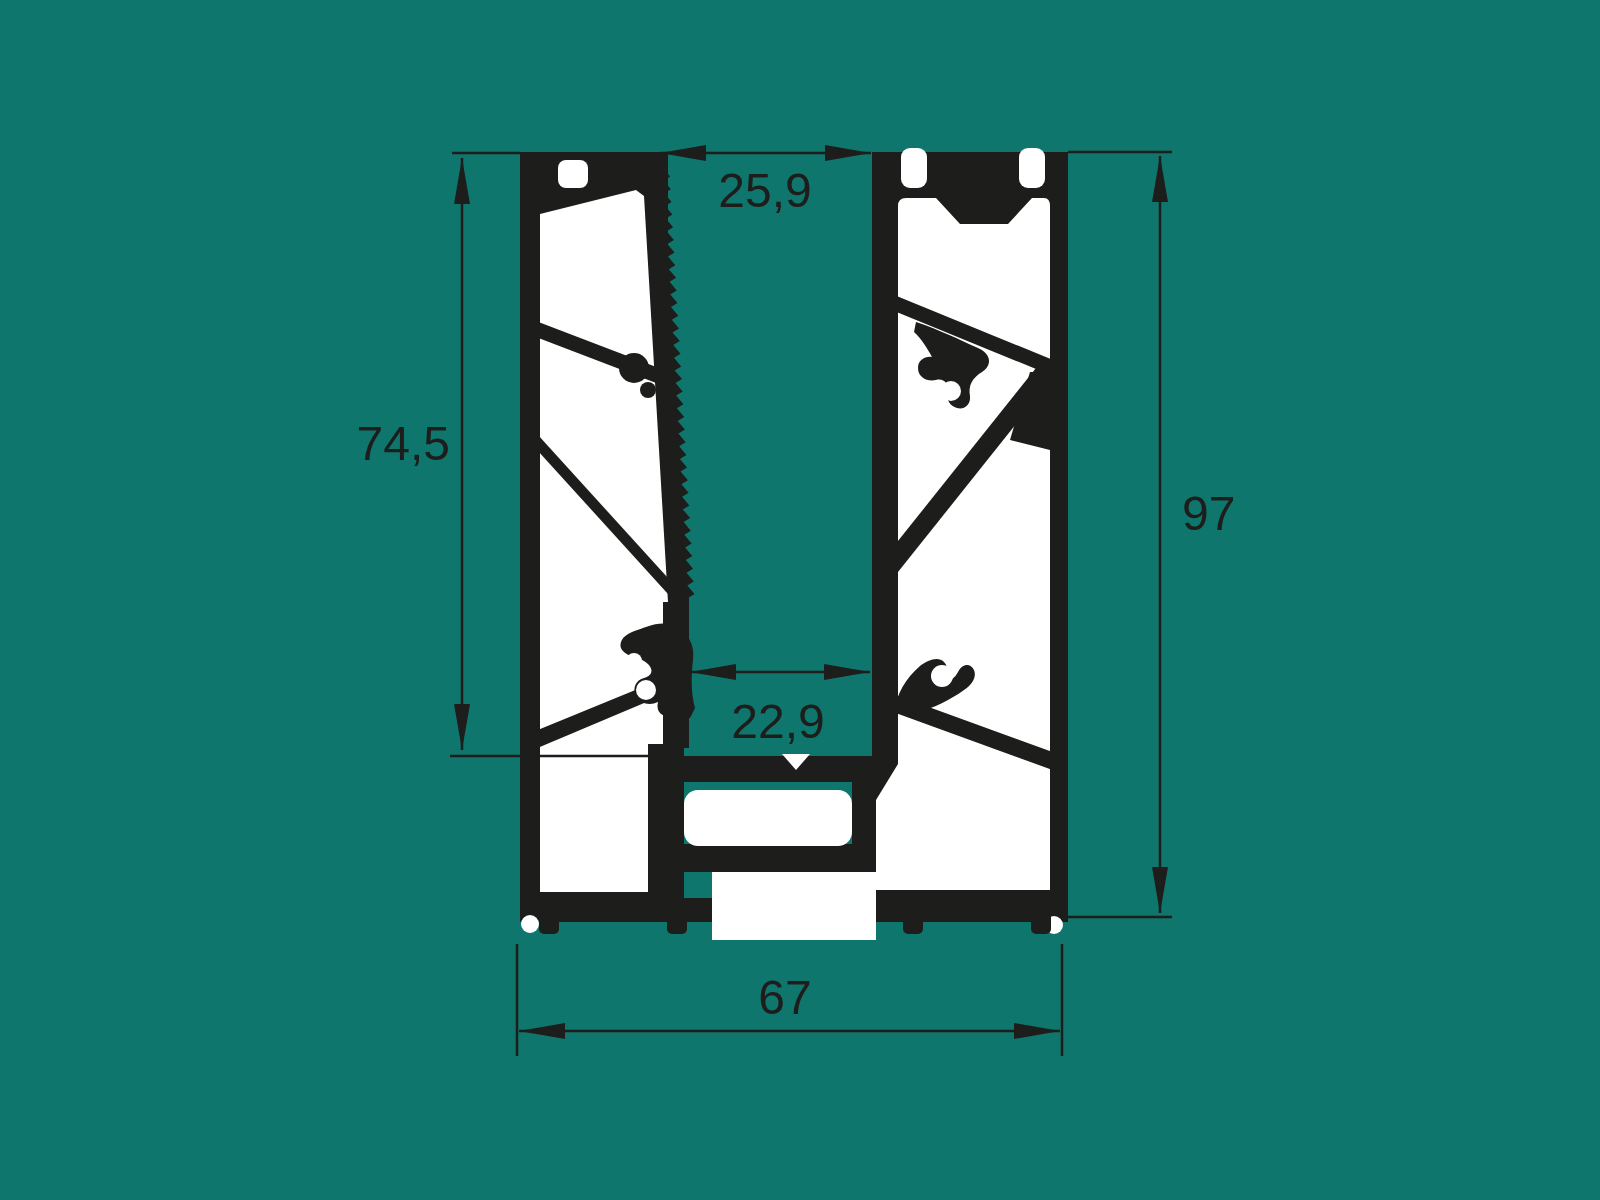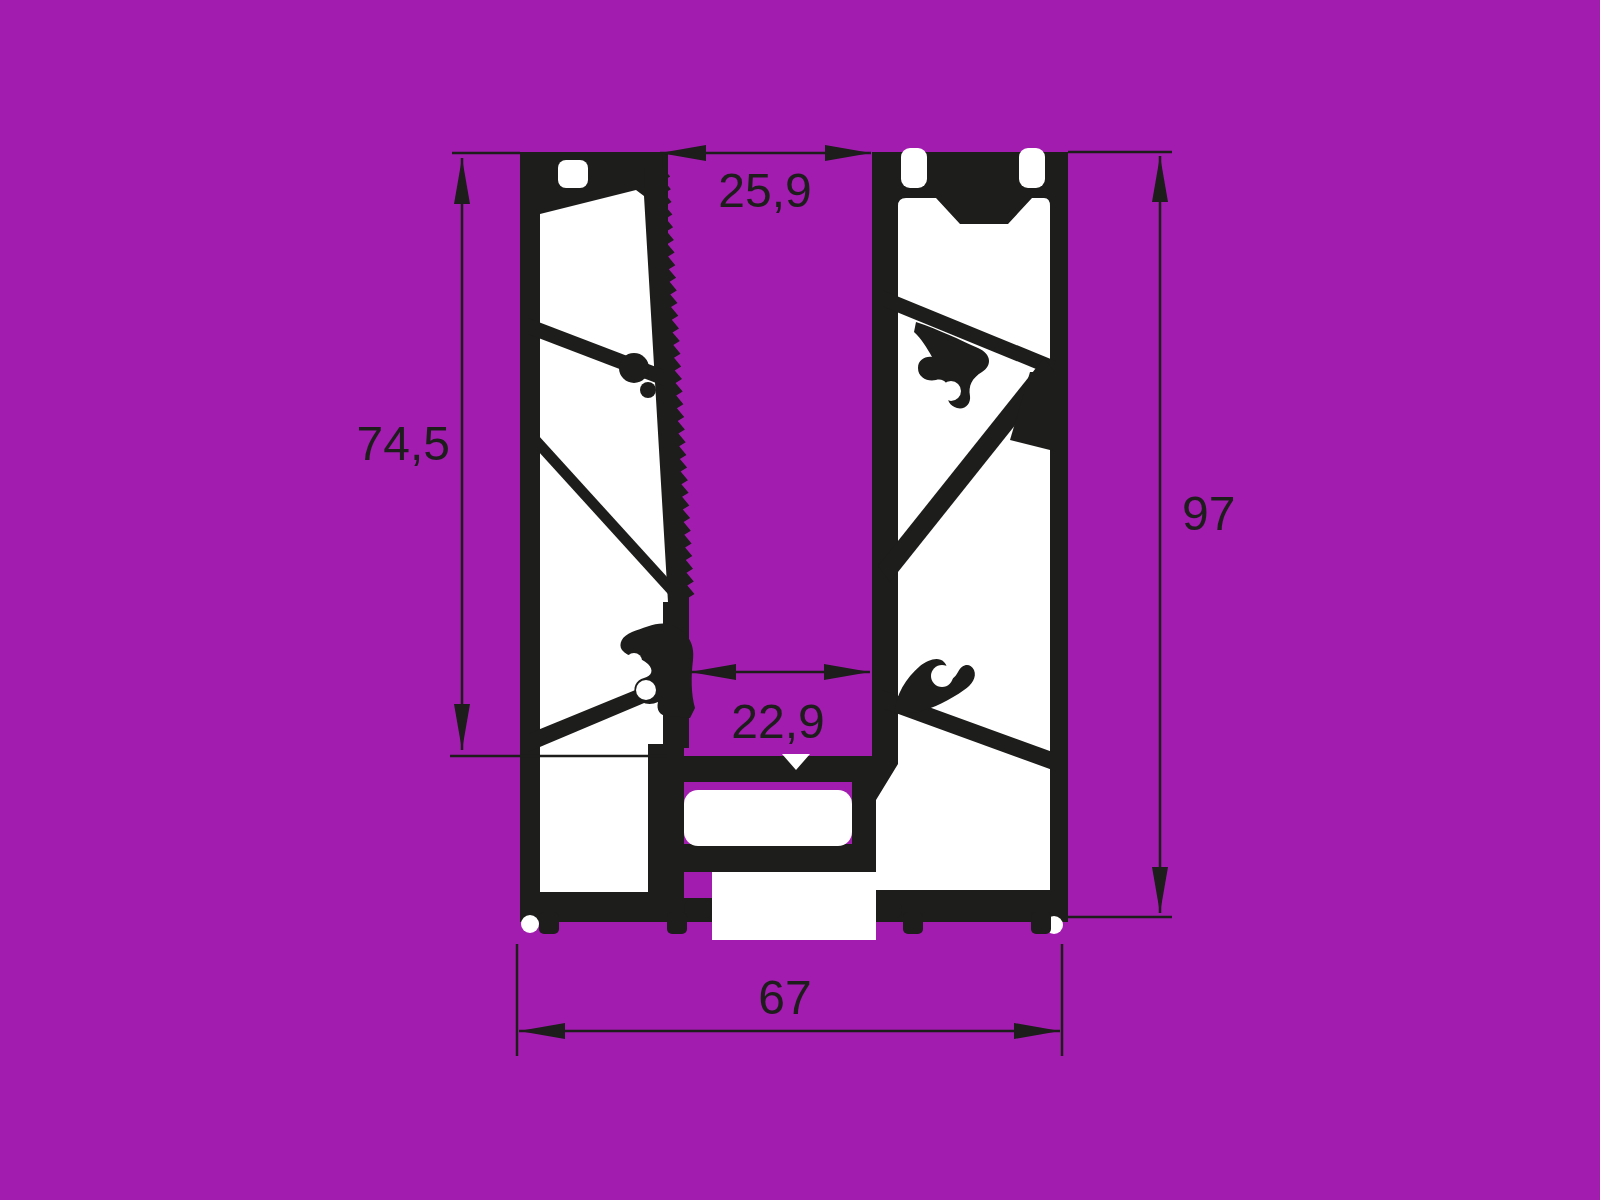--- a/index.html
+++ b/index.html
@@ -1,16 +1,16 @@
 <!DOCTYPE html>
 <html><head>
 <meta charset="utf-8">
 <style>
   html,body{margin:0;padding:0;background:#ffffff;}
-  .stage{width:1600px;height:1200px;position:relative;background:#a21caf;
+  .stage{width:1600px;height:1200px;position:relative;background:#0f766e;
          font-family:"Liberation Sans", sans-serif;}
   svg{display:block;}
   .dim-text{font-family:"Liberation Sans", sans-serif;font-size:48px;}
 </style>
 </head>
 <body>
 
 <div class="stage">
 <svg width="1600" height="1200" viewBox="0 0 1600 1200">
 

